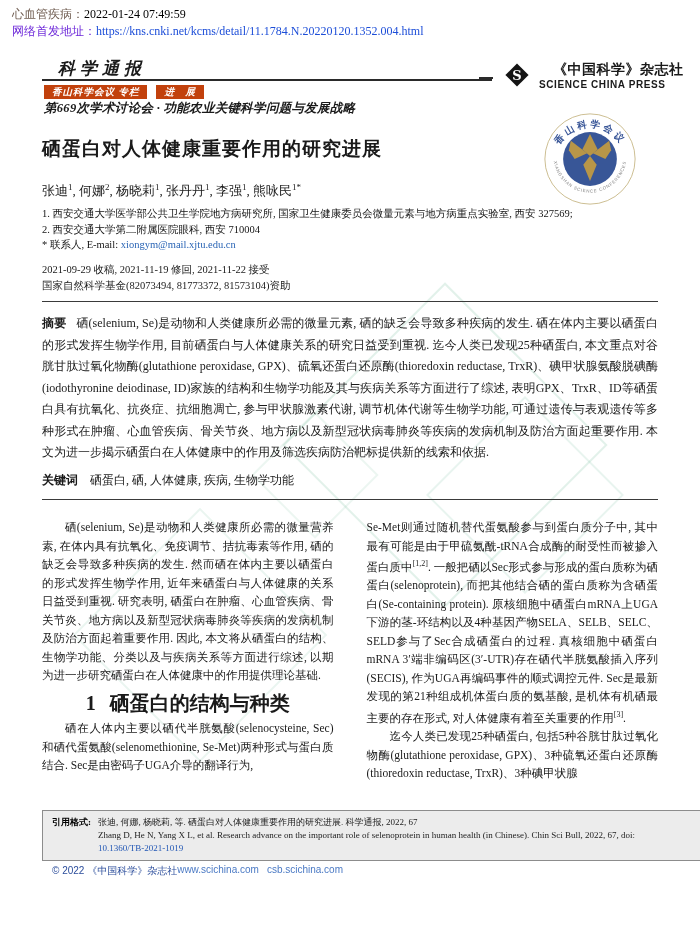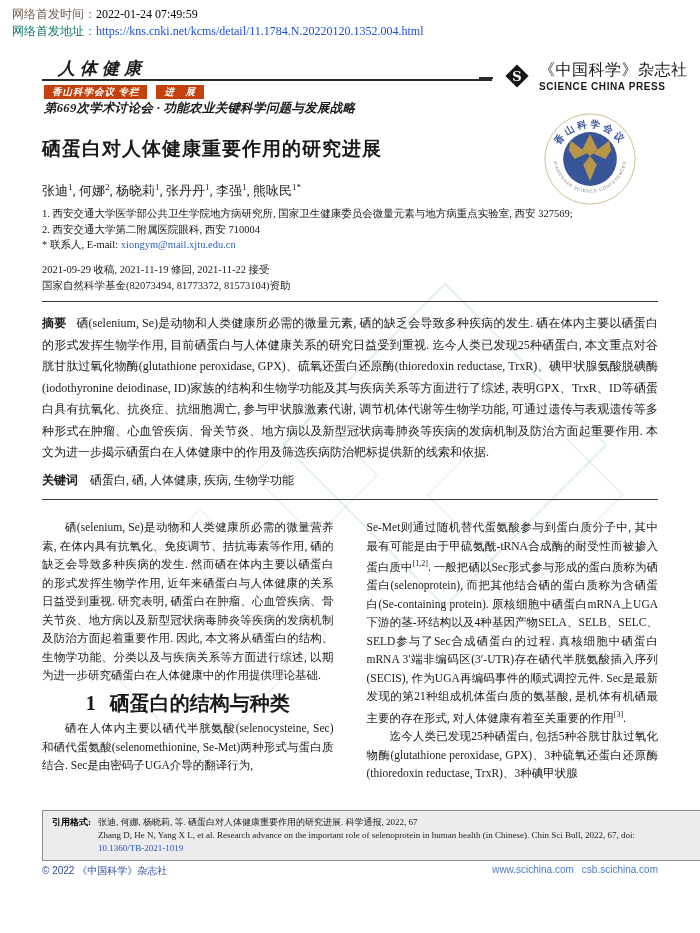--- a/index.html
+++ b/index.html
@@ -10,31 +10,31 @@
   
   .wm { position:absolute; border:2px solid rgba(150,205,180,0.28); transform:rotate(45deg); z-index:0; }
   .wm1 { width:230px; height:230px; left:330px; top:330px; }
   .wm2 { width:140px; height:140px; left:455px; top:425px; border-color:rgba(150,205,180,0.22); }
   .wm3 { width:180px; height:180px; left:110px; top:545px; border-color:rgba(150,205,180,0.2); }
   .wm4 { width:90px; height:90px; left:270px; top:430px; border-color:rgba(150,205,180,0.18); }
 
   
   .cnki { position:absolute; top:6px; left:12px; font-size:12px; line-height:17px; }
   .cnki .lbl1 { color:#6f5c50; }
-  .cnki .lbl2 { color:#0f766e; }
+  .cnki .lbl2 { color:#6d28d9; }
   .cnki .val { color:#000; }
   .cnki a { color:#1d4ed8; text-decoration:none; }
 
   
   .journal-name { position:absolute; top:57px; left:58px; font-size:17px; font-weight:bold; font-style:italic; letter-spacing:5px; }
   .mast-rule { position:absolute; top:79px; left:42px; width:450px; height:1.5px; background:#2a2a2a; }
   .mast-dash { position:absolute; top:77px; left:479px; width:14px; height:2px; background:#2a2a2a; }
   .press { position:absolute; top:60px; left:502px; display:flex; align-items:center; gap:7px; }
   .press-text { display:flex; flex-direction:column; }
-  .press-cn { font-size:16px; font-weight:normal; letter-spacing:0.5px; }
+  .press-cn { font-size:14px; font-weight:bold; letter-spacing:0.5px;margin-left:14px; }
   .press-en { font-size:10px; font-weight:bold; font-family:"Liberation Sans","DejaVu Sans",sans-serif; letter-spacing:0.6px; }
   .badges { position:absolute; top:85px; left:44px; display:flex; gap:9px; }
   .badge { background:#c2410c; color:#fff; font-size:9.5px; line-height:12px; padding:1px 8px; font-style:italic; font-weight:bold; letter-spacing:1px; }
   .series { position:absolute; top:100px; left:44px; font-size:12.5px; font-weight:bold; font-style:italic; letter-spacing:0.3px; }
 
   
   .seal { position:absolute; top:111px; left:542px; width:96px; height:96px; z-index:2; opacity:0.95; }
 
   
   .title { position:absolute; top:136px; left:42px; font-size:19px; font-weight:bold; letter-spacing:1px; }
@@ -59,41 +59,41 @@
   .col sup { font-size:8px; }
   .sec-head { font-size:20px; font-weight:bold; margin:9px 0 7px 0; text-align:center; }
   .sec-head .no { margin-right:14px; }
 
   
   .cite { position:absolute; top:810px; left:42px; width:700px; border:1px solid #8c8c8c; background:#ececec; padding:5px 9px; font-size:9px; line-height:13px; color:#222; display:flex; }
   .cite .lbl { font-weight:bold; white-space:nowrap; margin-right:7px; color:#000; }
   .cite a { color:#2257b5; text-decoration:none; }
 
   
-  .footer { position:absolute; top:864px; left:42px; width:616px; display:flex; justify-content:space-between; font-size:10px; font-family:"Liberation Sans","DejaVu Sans",sans-serif; }
+  .footer { position:absolute; top:864px; left:52px; width:616px; display:flex; justify-content:flex-start; font-size:10px; font-family:"Liberation Sans","DejaVu Sans",sans-serif; }
   .footer .copy { color:#2b4d9b; }
   .footer .links { display:flex; gap:8px; }
   .footer a { color:#4a79c4; text-decoration:none; }
 </style>
 </head>
 <body>
 
 <div class="wm wm1"></div>
 <div class="wm wm2"></div>
 <div class="wm wm3"></div>
 <div class="wm wm4"></div>
 
 <div class="page">
 
   <div class="cnki">
-    <div><span class="lbl1">网络首发时间：</span><span class="val">2022-01-24 07:49:59</span></div>
+    <div><span class="lbl1">心血管疾病：</span><span class="val">2022-01-24 07:49:59</span></div>
     <div><span class="lbl2">网络首发地址：</span><a href="#">https://kns.cnki.net/kcms/detail/11.1784.N.20220120.1352.004.html</a></div>
   </div>
 
-  <div class="journal-name">人体健康</div>
+  <div class="journal-name">科学通报</div>
   <div class="mast-rule"></div>
   <div class="mast-dash"></div>
   <div class="press">
     <svg width="30" height="30" viewBox="0 0 30 30">
       <rect x="6.8" y="6.8" width="16.4" height="16.4" transform="rotate(45 15 15)" fill="#141414"></rect>
       <text x="15" y="20" text-anchor="middle" font-size="13" font-weight="bold" fill="#ffffff" font-family="'DejaVu Serif',serif">S</text>
     </svg>
     <div class="press-text">
       <span class="press-cn">《中国科学》杂志社</span>
       <span class="press-en">SCIENCE CHINA PRESS</span>

